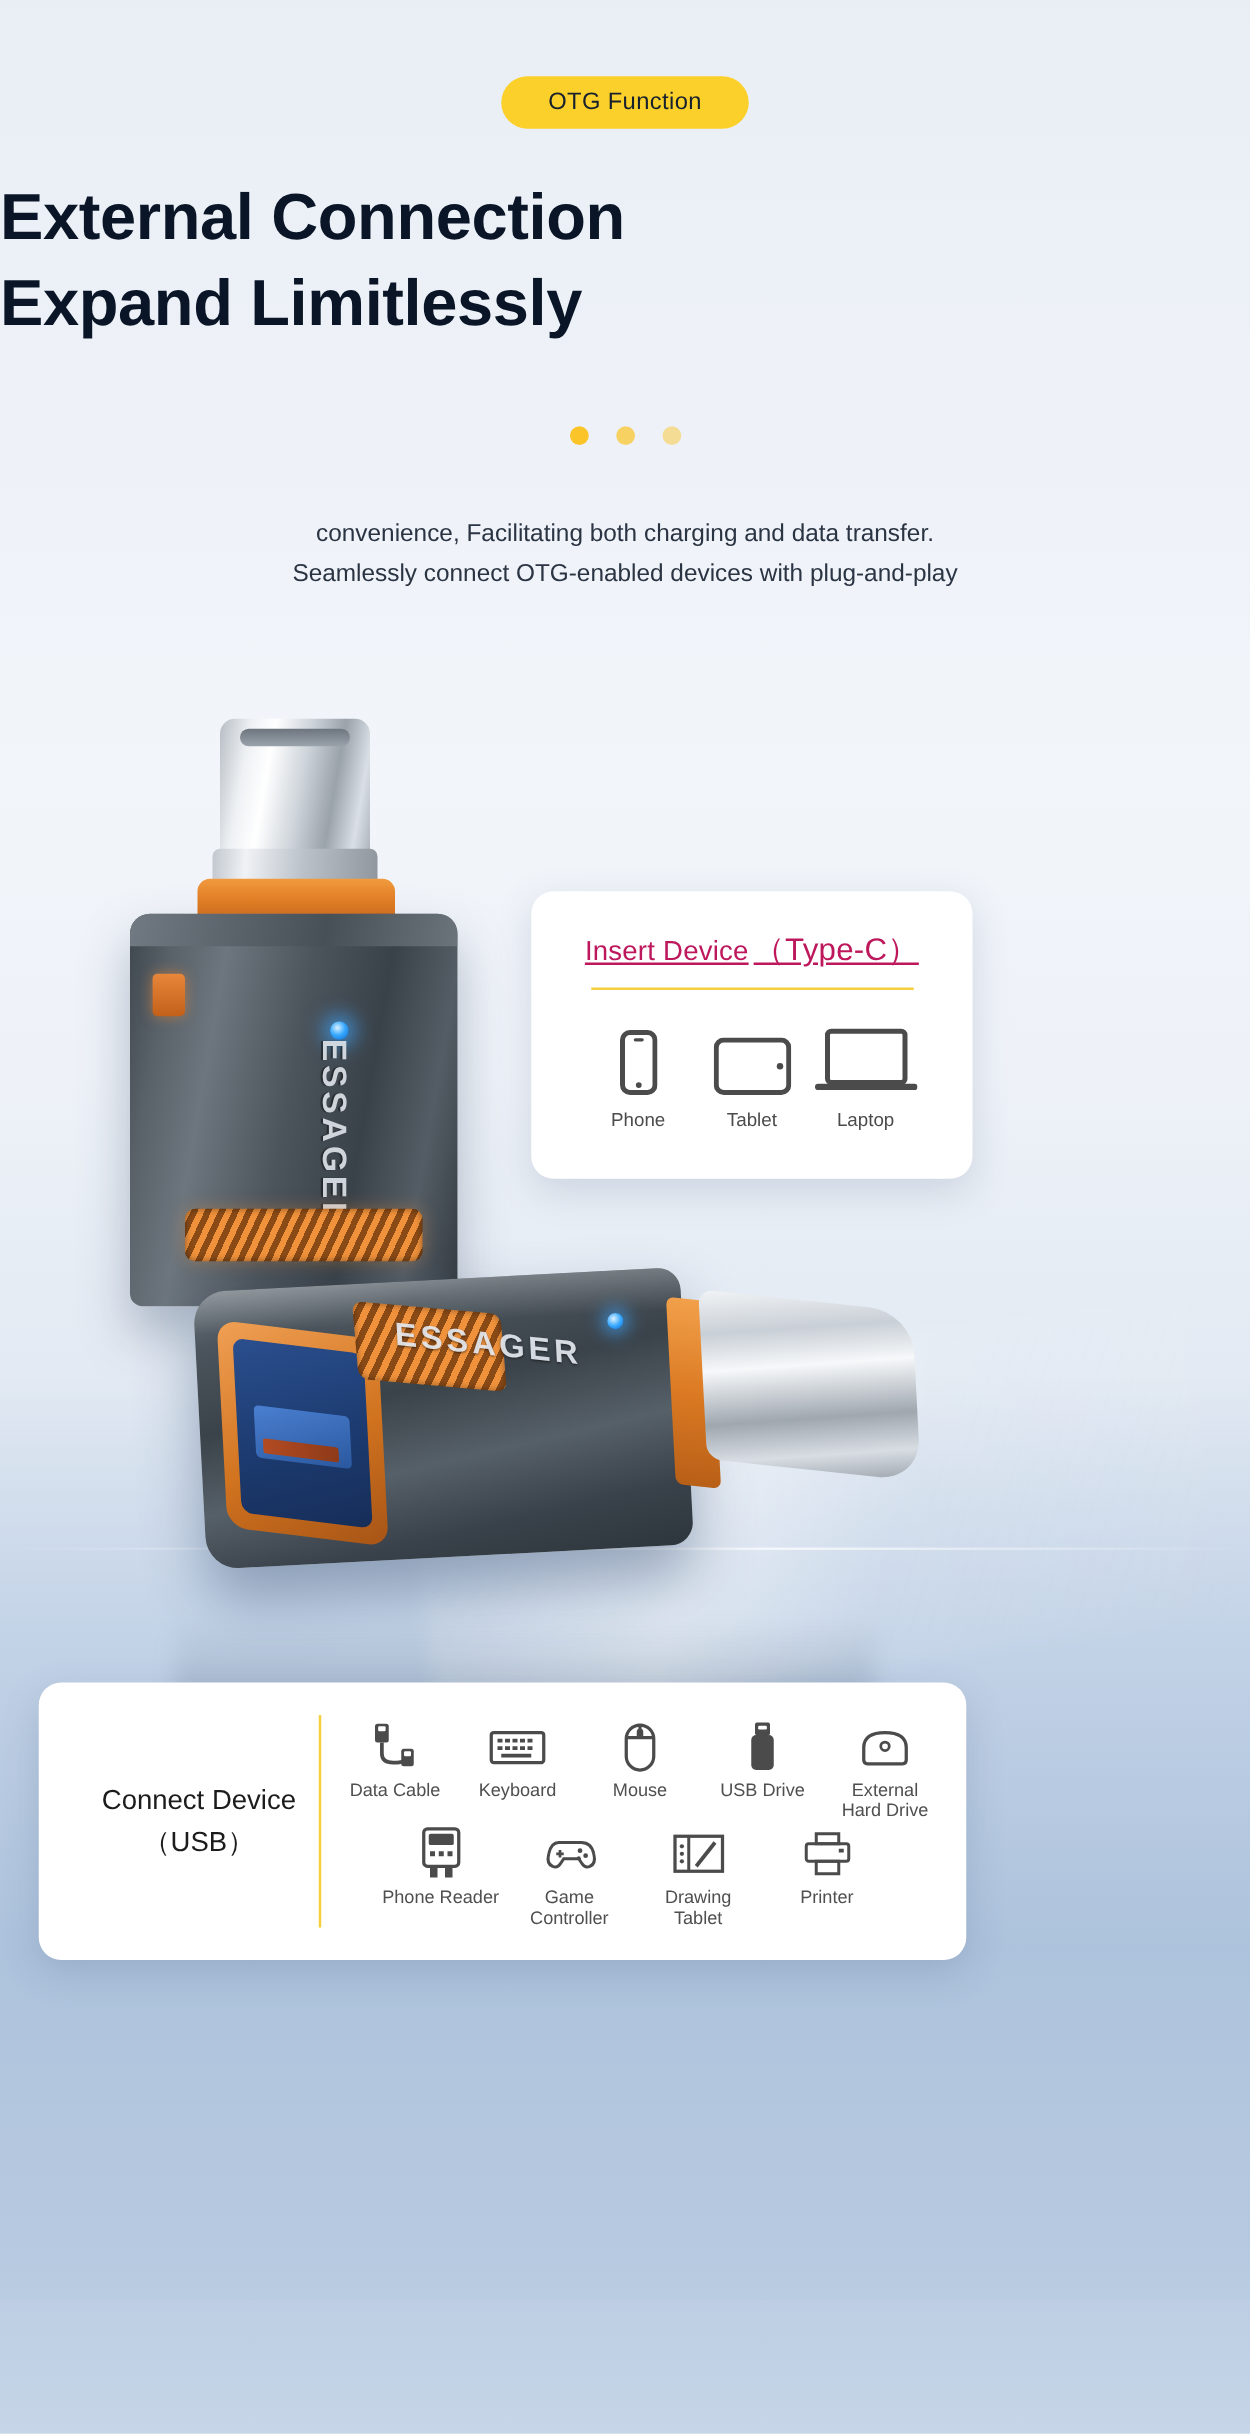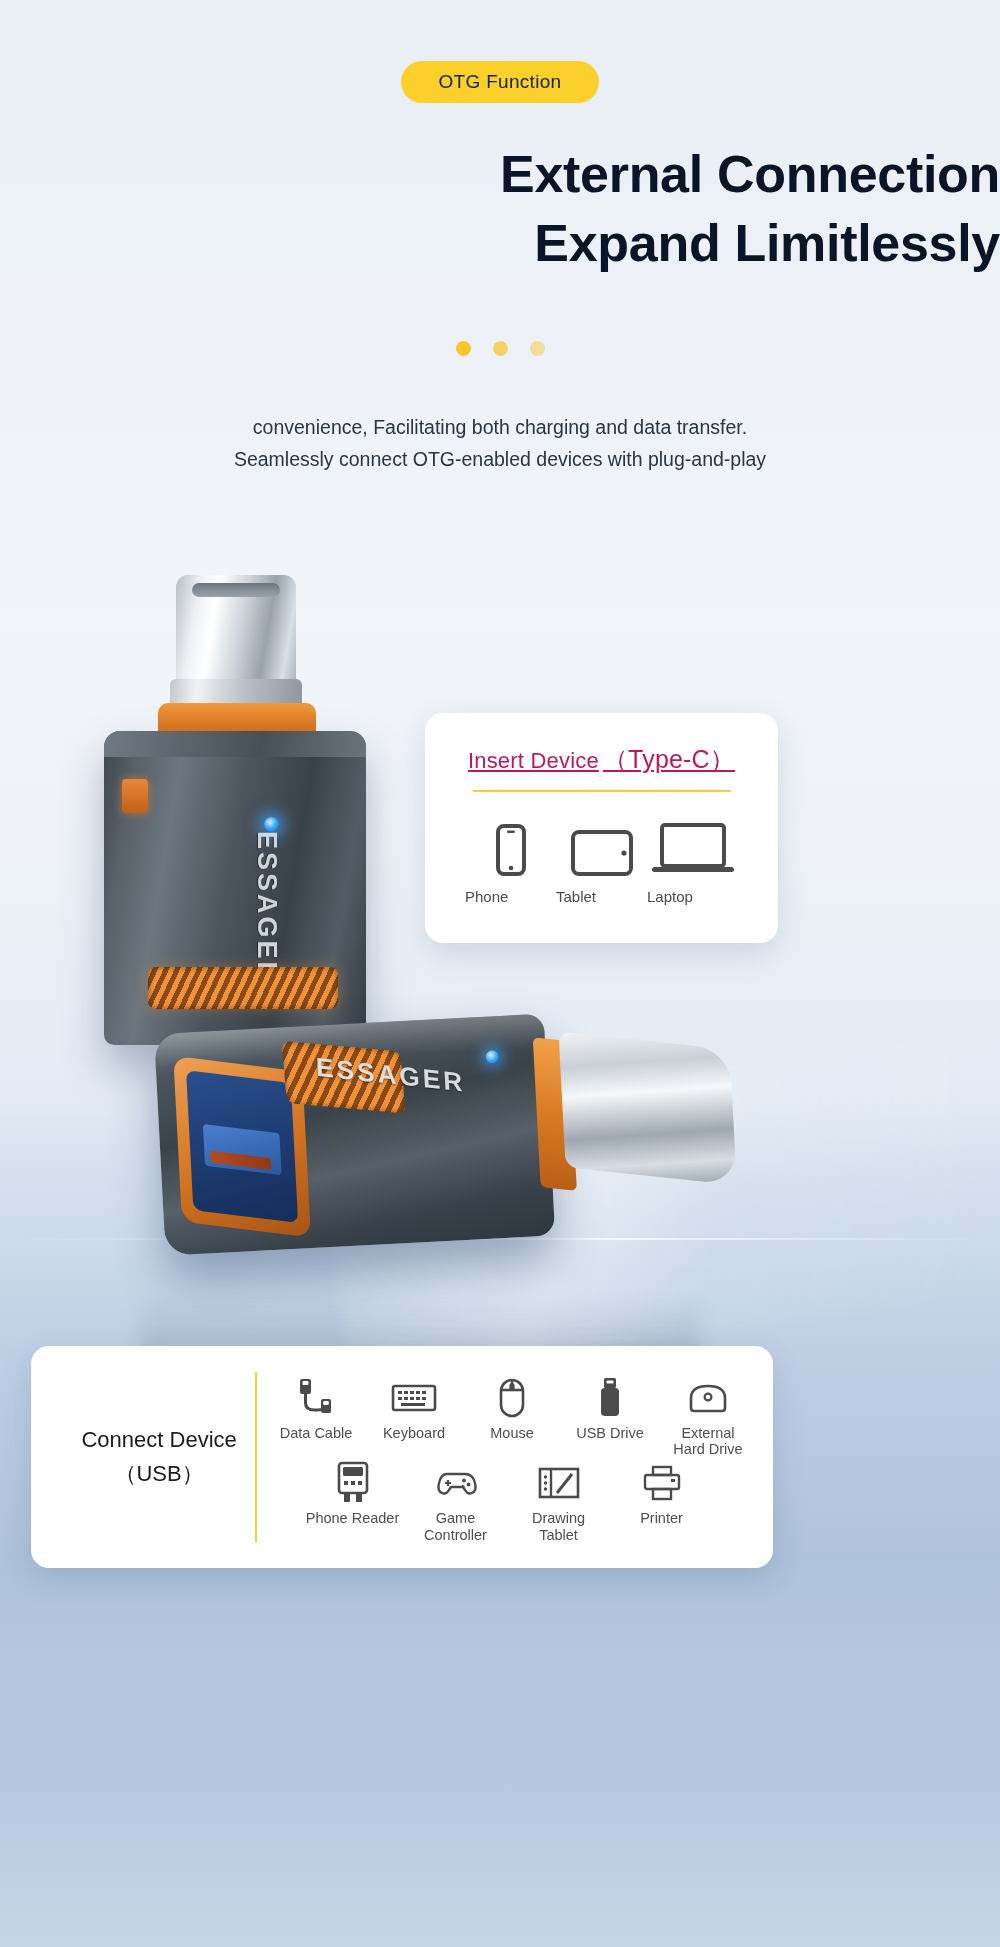--- a/index.html
+++ b/index.html
@@ -50,28 +50,28 @@
     padding: 11px 38px 12px;
     border-radius: 24px;
     line-height: 1;
   }
 
   .headline {
     position: absolute;
     top: 140px;
     left: 0;
     width: 100%;
-    text-align: right;
+    text-align: left;
     color: #0a1627;
     font-size: 52px;
     font-weight: 700;
     line-height: 1.32;
     letter-spacing: -0.3px;
   }
-  .headline .l2 { display: block; padding-left: 31px; }
+  .headline .l2 { display: block; }
 
   .dots {
     position: absolute;
     top: 341px;
     left: 0;
     width: 100%;
     display: flex;
     justify-content: center;
     gap: 22px;
   }
@@ -346,21 +346,21 @@
     height: 2px;
     background: #f5cf3e;
     margin: 14px auto 0;
   }
   .insert-icons {
     display: flex;
     justify-content: space-between;
     align-items: flex-end;
     padding: 26px 18px 0;
   }
-  .ins-item { text-align: left; width: 104px; }
+  .ins-item { text-align: center; width: 104px; }
   .ins-item .glyph {
     height: 58px;
     display: flex;
     align-items: flex-end;
     justify-content: center;
   }
   .ins-item .cap {
     margin-top: 12px;
     font-size: 15px;
     color: #4b4b4b;

